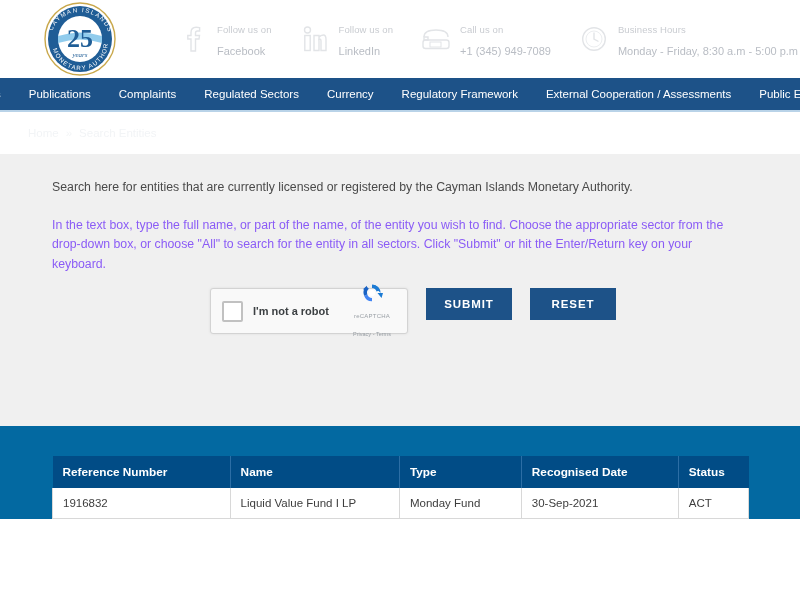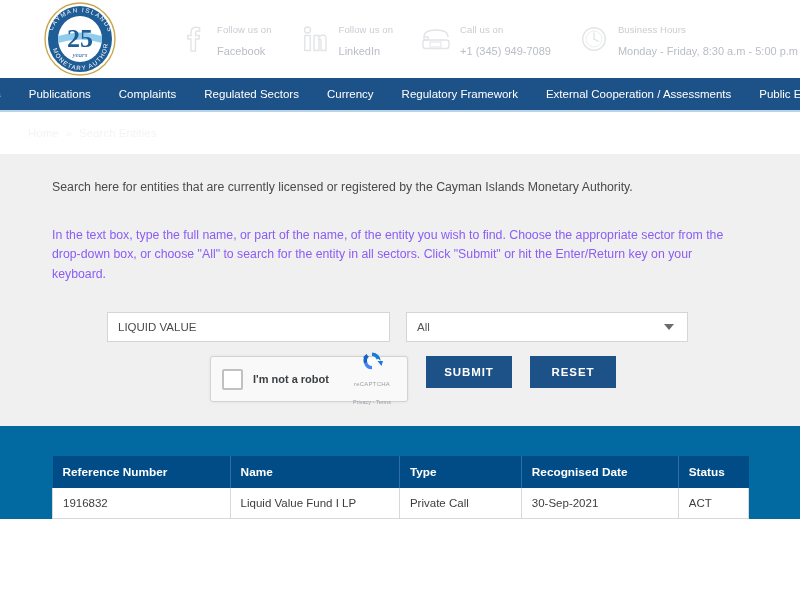--- a/index.html
+++ b/index.html
@@ -101,21 +101,21 @@
   
   .search-panel {
     background: #f0f0f0;
     padding: 26px 52px 0 52px;
     height: 272px;
     position: relative;
   }
   .intro-line {
     font-size: 12.3px;
     color: #4a4a4a;
-    margin: 0 0 32px 0;
+    margin: 0 0 22px 0;
   }
   .how-to {
     font-size: 12.3px;
     font-weight: bold;
     color: #333333;
     margin: 0 0 16px 0;
   }
   .instructions {
     font-size: 12.3px;
     color: #8b5cf6;
@@ -372,28 +372,20 @@
   <span class="breadcrumb-crumb">Home</span>
   <span class="breadcrumb-sep">»</span>
   <span class="breadcrumb-crumb">Search Entities</span>
 </div>
 
 <div class="search-panel">
 
   <p class="intro-line">Search here for entities that are currently licensed or registered by the Cayman Islands Monetary Authority.</p>
   <p class="instructions">In the text box, type the full name, or part of the name, of the entity you wish to find. Choose the appropriate sector from the drop-down box, or choose "All" to search for the entity in all sectors. Click "Submit" or hit the Enter/Return key on your keyboard.</p>
 
-  <div class="form-row">
-    <div class="text-input" title="Entity Name">LIQUID VALUE</div>
-
-    <div class="select-wrap">
-      <span class="select-value">All</span>
-      <span class="select-arrow"></span>
-    </div>
-  </div>
 
   <div class="action-row">
 
     <div class="recaptcha">
       <span class="rc-check"></span>
       <span class="rc-label">I'm not a robot</span>
       <span class="rc-brand">
         <svg class="rc-logo" width="22" height="22" viewBox="0 0 24 24">
           <path d="M12 2.6 A9.4 9.4 0 0 1 21.4 12 L18 12 L22.4 17.5 L24 12 L21.4 12" fill="#1c7bd4"></path>
           <path d="M12 3 A9 9 0 0 1 20.4 9 L17 10.4 A5.6 5.6 0 0 0 12 6.6 Z" fill="#1c7bd4"></path>
@@ -420,19 +412,19 @@
         <th class="col-name">Name</th>
         <th class="col-type">Type</th>
         <th class="col-date">Recognised Date</th>
         <th class="col-status">Status</th>
       </tr>
     </thead>
     <tbody>
       <tr>
         <td>1916832</td>
         <td>Liquid Value Fund I LP</td>
-        <td>Private Call</td>
+        <td>Monday Fund</td>
         <td>30-Sep-2021</td>
         <td>ACT</td>
       </tr>
     </tbody>
   </table>
 </div>
 
 </body></html>

